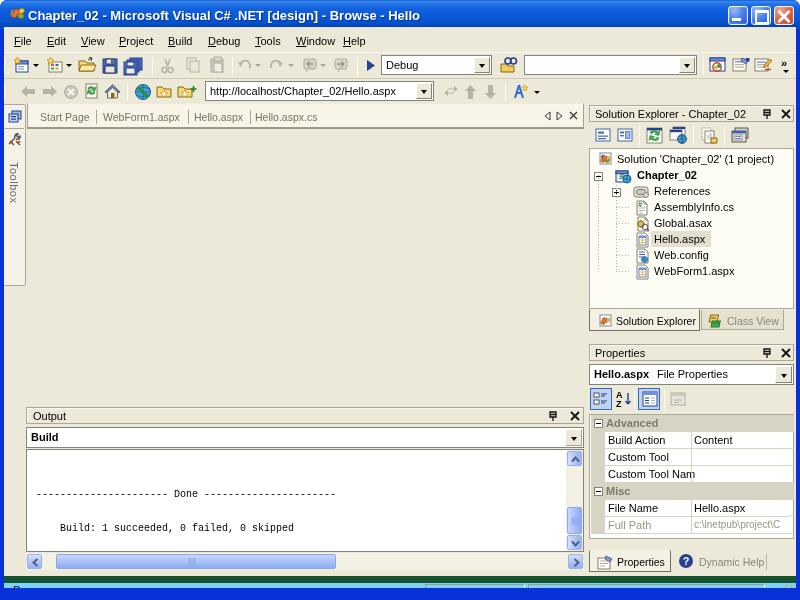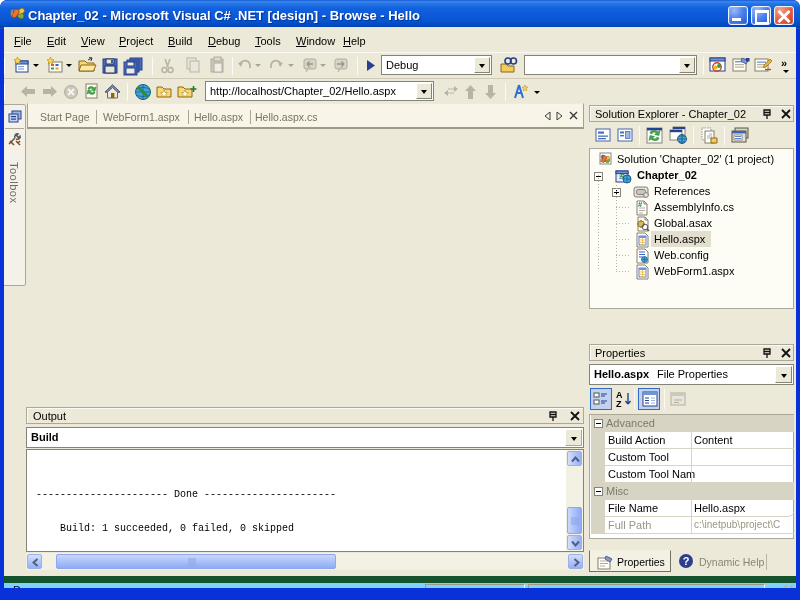--- a/index.html
+++ b/index.html
@@ -89,21 +89,21 @@
 .btab.inact { color:#8a8676; background:#e4e1cf; height:20px; }
 
 #props { position:absolute; left:585px; top:317px; width:205px; height:231px; }
 #propcombo { position:absolute; left:0; top:20px; width:205px; height:21px; background:#fff; border:1px solid #848378; }
 #proptb { position:absolute; left:0; top:43px; width:205px; height:26px; }
 #propgrid { position:absolute; left:0; top:70px; width:205px; height:125px; background:#fff; border:1px solid #aca899; }
 .prow { position:absolute; left:1px; width:203px; height:17px; }
 .prow .gut { position:absolute; left:0; top:0; width:14px; height:17px; background:#d8d4c4; }
 .prow .k { position:absolute; left:17px; top:2px; white-space:nowrap; overflow:hidden; }
 .prow .v { position:absolute; left:103px; top:2px; white-space:nowrap; }
-.pcat { background:#d8d4c4; font-weight:normal; color:#7e7b6d; }
+.pcat { background:#d8d4c4; font-weight:bold; color:#7e7b6d; }
 .pline { box-shadow:inset 0 -1px 0 #d8d4c4; }
 .vline { position:absolute; left:100px; top:0; width:1px; height:100%; background:#d8d4c4; }
 
 
 #statusbar { position:absolute; left:0; top:549px; width:792px; height:14px; background:#7dd3fc; border-top:7px solid #14532d; }
 #statusbar .sec { position:absolute; top:1px; height:12px; border:1px solid; border-color:#9d9a8a #fdfcf8 #fdfcf8 #9d9a8a; }
 #sgrip { position:absolute; right:1px; top:2px; width:12px; height:11px;
   background:repeating-linear-gradient(135deg,transparent 0 2px,#b9b5a3 2px 4px); }
 </style>
 </head>
@@ -529,20 +529,38 @@
     </svg>
     <div class="trow" style="left:64px;top:116px;">WebForm1.aspx</div>
     <div style="position:absolute;left:8px;top:26px;width:1px;height:96px;background:repeating-linear-gradient(to bottom,#b9b4a2 0 1px,transparent 1px 3px);"></div>
     <div style="position:absolute;left:26px;top:33px;width:1px;height:90px;background:repeating-linear-gradient(to bottom,#b9b4a2 0 1px,transparent 1px 3px);"></div>
         <div style="position:absolute;left:26px;top:58px;width:14px;height:1px;background:repeating-linear-gradient(to right,#b9b4a2 0 1px,transparent 1px 3px);"></div>
         <div style="position:absolute;left:26px;top:74px;width:14px;height:1px;background:repeating-linear-gradient(to right,#b9b4a2 0 1px,transparent 1px 3px);"></div>
         <div style="position:absolute;left:26px;top:90px;width:14px;height:1px;background:repeating-linear-gradient(to right,#b9b4a2 0 1px,transparent 1px 3px);"></div>
         <div style="position:absolute;left:26px;top:106px;width:14px;height:1px;background:repeating-linear-gradient(to right,#b9b4a2 0 1px,transparent 1px 3px);"></div>
         <div style="position:absolute;left:26px;top:122px;width:14px;height:1px;background:repeating-linear-gradient(to right,#b9b4a2 0 1px,transparent 1px 3px);"></div>
   </div>
+  <div id="setabs">
+    <div class="btab act" style="left:0;width:111px;">
+      <svg class="icon" style="left:7px;top:4px;" width="16" height="14" viewBox="0 0 16 14">
+        <rect x="3" y="1" width="11" height="11" fill="#fff" stroke="#888"></rect>
+        <path d="M4 10 C2.8 8.5 4 6 6.5 6.6 L11 4 C13 4.6 13.4 6.6 12 7.6 Z" fill="#f2c84b" stroke="#8f6a10" stroke-width="0.6"></path>
+        <path d="M5.5 4.5 C7 3 10 3.6 9.6 6.4 L7 10.5 C5 10.6 4.2 8.6 5.4 7.4 Z" fill="#e8743a" stroke="#8d3a10" stroke-width="0.6"></path>
+      </svg>
+      <div class="bt" style="left:26px;">Solution Explorer</div>
+    </div>
+    <div class="btab inact" style="left:112px;width:83px;">
+      <svg class="icon" style="left:5px;top:3px;" width="16" height="15" viewBox="0 0 16 15">
+        <rect x="4" y="2" width="8" height="7" fill="#f2cd5e" stroke="#8a6914" transform="skewX(-12)"></rect>
+        <rect x="3" y="8" width="8" height="6" fill="#3fae49" stroke="#1d7a26" transform="skewX(-12) translate(4,0)"></rect>
+        <path d="M4 5 L9 5 M7 10 L12 10" stroke="#555"></path>
+      </svg>
+      <div class="bt" style="left:25px;">Class View</div>
+    </div>
+  </div>
 </div>
 <div id="props">
   <div class="ptitle" style="left:0;top:0;width:205px;">
     <div class="t">Properties</div>
     <svg class="icon" style="left:172px;top:3px;" width="10" height="11" viewBox="0 0 10 11">
           <path d="M2 1 L8 1 L8 6 L2 6 Z M5 6 L5 10 M2 3.5 L8 3.5" fill="none" stroke="#111" stroke-width="1.3"></path>
         </svg>
     <svg class="icon" style="left:191px;top:3px;" width="10" height="10" viewBox="0 0 10 10">
           <path d="M1 1 L9 9 M9 1 L1 9" stroke="#111" stroke-width="1.8"></path>
         </svg>

